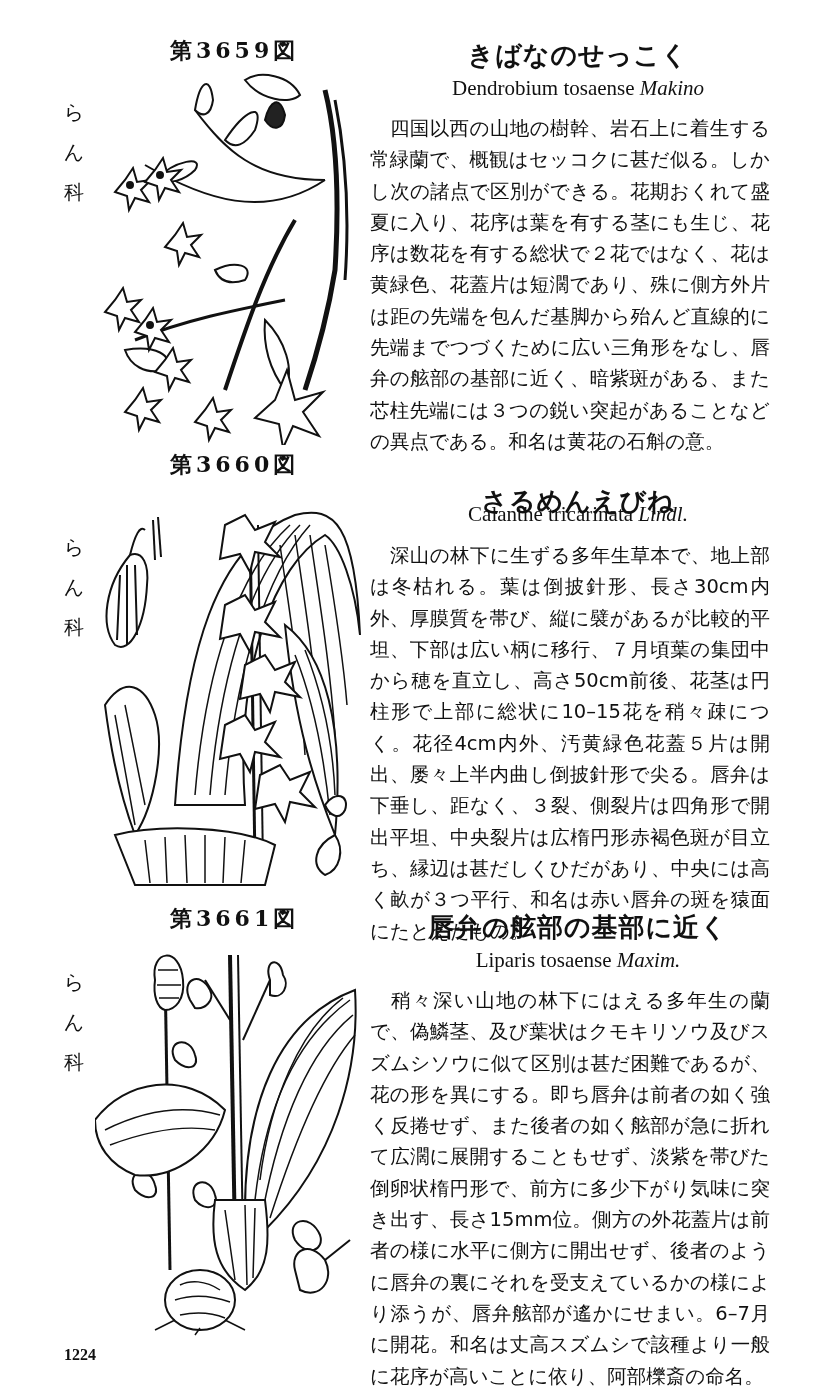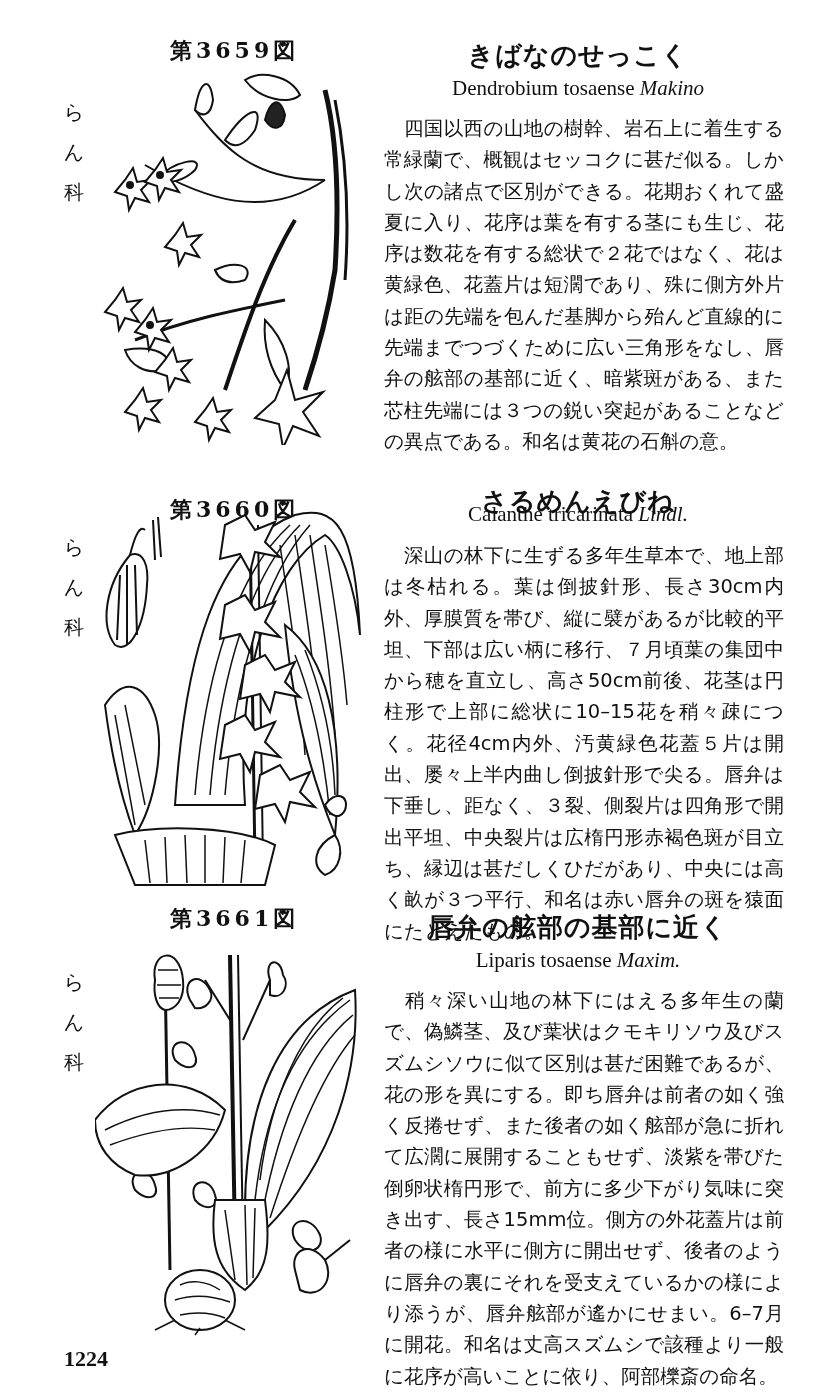--- a/index.html
+++ b/index.html
@@ -12,24 +12,24 @@
             line-height: 40px; text-align: center; }
   .family span { display: block; }
   .illus { position: absolute; left: 95px; }
   .illus svg { display: block; }
   .jp-name { position: absolute; left: 378px; width: 400px; text-align: center;
              font-size: 26px; font-weight: bold; font-family: Liberation Serif, serif;
              letter-spacing: 1px; }
   .sci-name { position: absolute; left: 378px; width: 400px; text-align: center;
               font-size: 21px; font-family: "Liberation Serif", serif; }
   .sci-name i { font-style: italic; margin-top: 6px; }
-  .desc { position: absolute; left: 384px; width: 400px; font-size: 19.5px;
+  .desc { position: absolute; left: 370px; width: 400px; font-size: 19.5px;
           line-height: 31.3px; text-align: justify; font-family: "DejaVu Sans", sans-serif;
           font-weight: 500; }
-  .page-number { position: absolute; left: 64px; top: 1346px; font-size: 22px;
+  .page-number { position: absolute; left: 64px; top: 1346px; font-size: 16px;
                  font-weight: bold; font-family: "Liberation Serif", serif; }
 </style>
 </head>
 <body>
 
 <section class="entry" style="top:0;">
   <div class="fig-label" style="top:36px;">第3659図</div>
   <div class="family" style="top:92px;">
     <span>ら</span>
     <span>ん</span>
@@ -73,21 +73,21 @@
   </div>
   <div class="jp-name" style="top:38px;">きばなのせっこく</div>
   <div class="sci-name" style="top:76px;">
     <span>Dendrobium tosaense</span>
     <i>Makino</i>
   </div>
   <div class="desc" style="top:113px;">　四国以西の山地の樹幹、岩石上に着生する常緑蘭で、概観はセッコクに甚だ似る。しかし次の諸点で区別ができる。花期おくれて盛夏に入り、花序は葉を有する茎にも生じ、花序は数花を有する総状で２花ではなく、花は黄緑色、花蓋片は短濶であり、殊に側方外片は距の先端を包んだ基脚から殆んど直線的に先端までつづくために広い三角形をなし、唇弁の舷部の基部に近く、暗紫斑がある、また芯柱先端には３つの鋭い突起があることなどの異点である。和名は黄花の石斛の意。</div>
 </section>
 
 <section class="entry" style="top:0;">
-  <div class="fig-label" style="top:495px;">第3660図</div>
+  <div class="fig-label" style="top:450px;">第3660図</div>
   <div class="family" style="top:527px;">
     <span>ら</span>
     <span>ん</span>
     <span>科</span>
   </div>
   <div class="illus" style="top:505px;">
     <svg width="270" height="390" viewBox="0 0 270 390" fill="none" stroke="#111" stroke-width="2">
 
       <path d="M35 50 C10 80 5 120 20 140 C35 150 50 120 52 80 C54 60 48 45 35 50 Z" fill="#fff"></path>
       <path d="M25 70 L22 135 M32 60 L32 140 M40 60 L42 130"></path>

